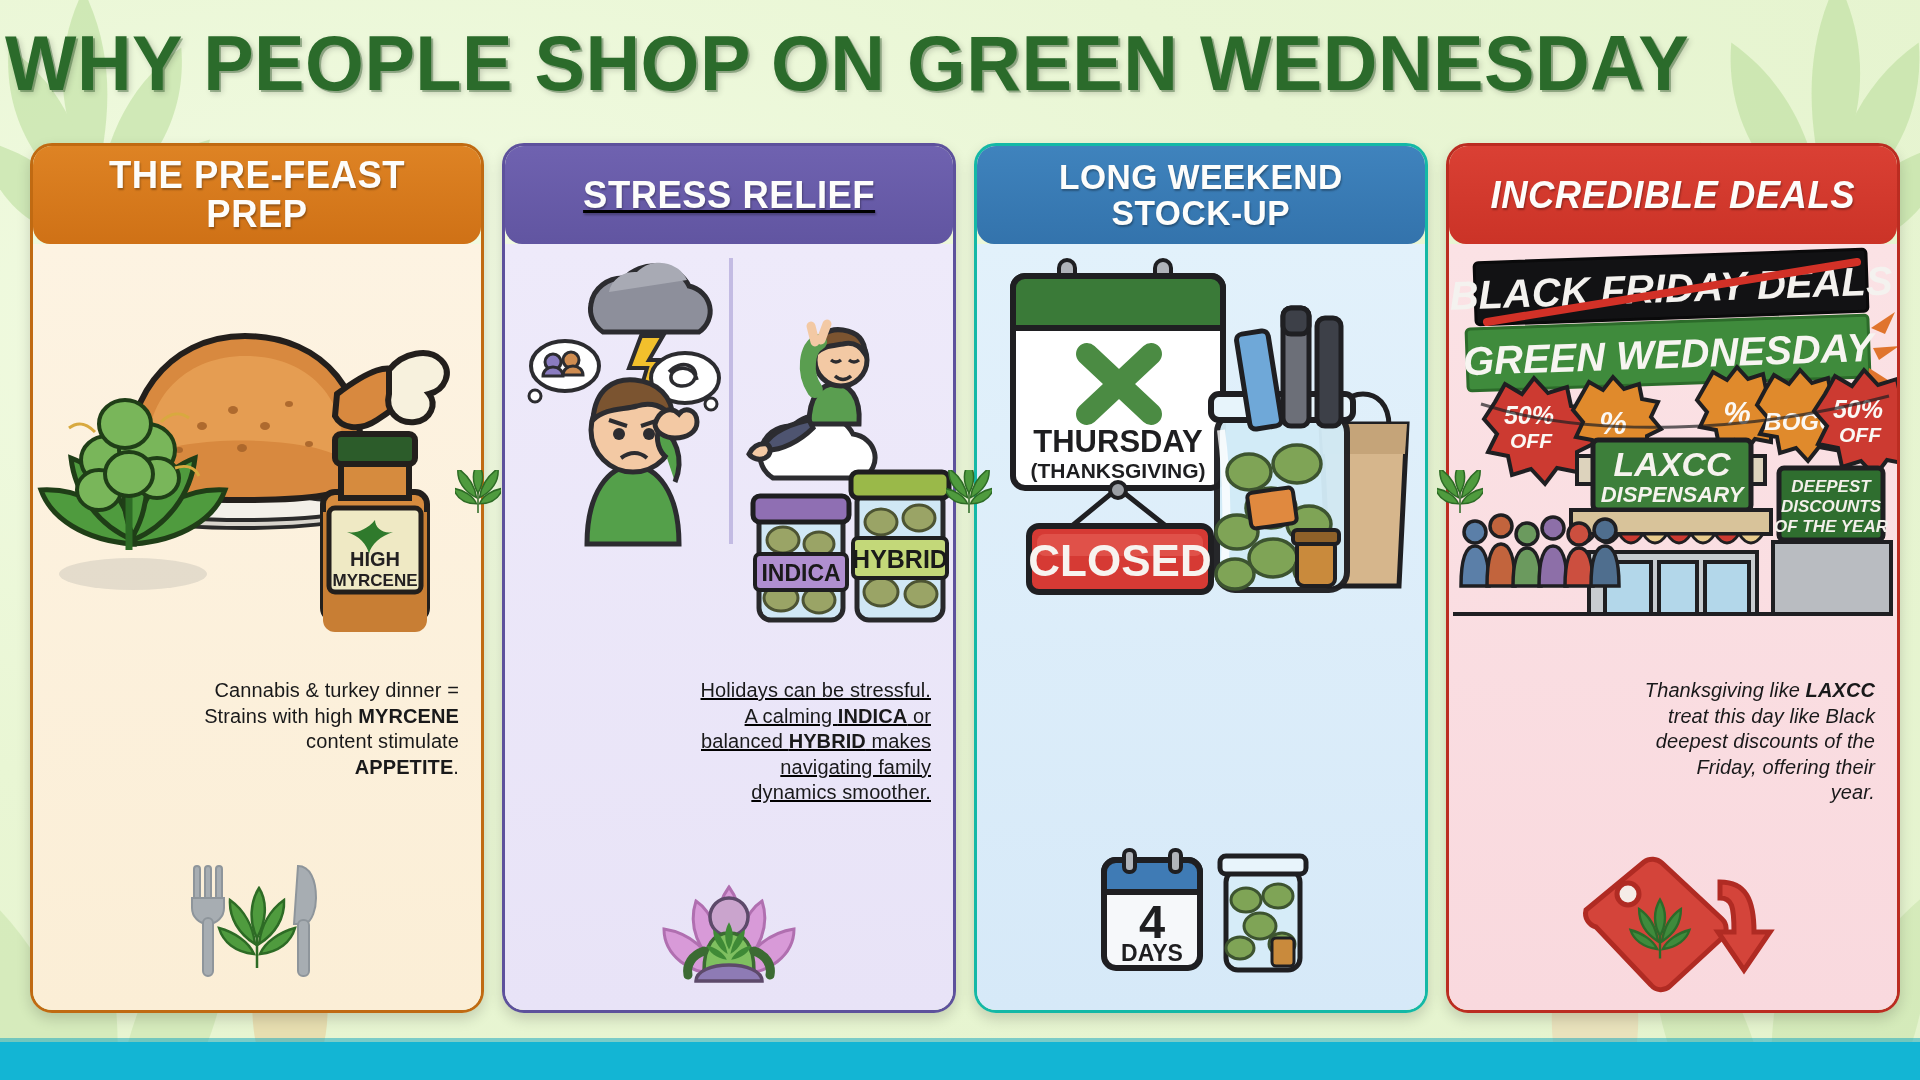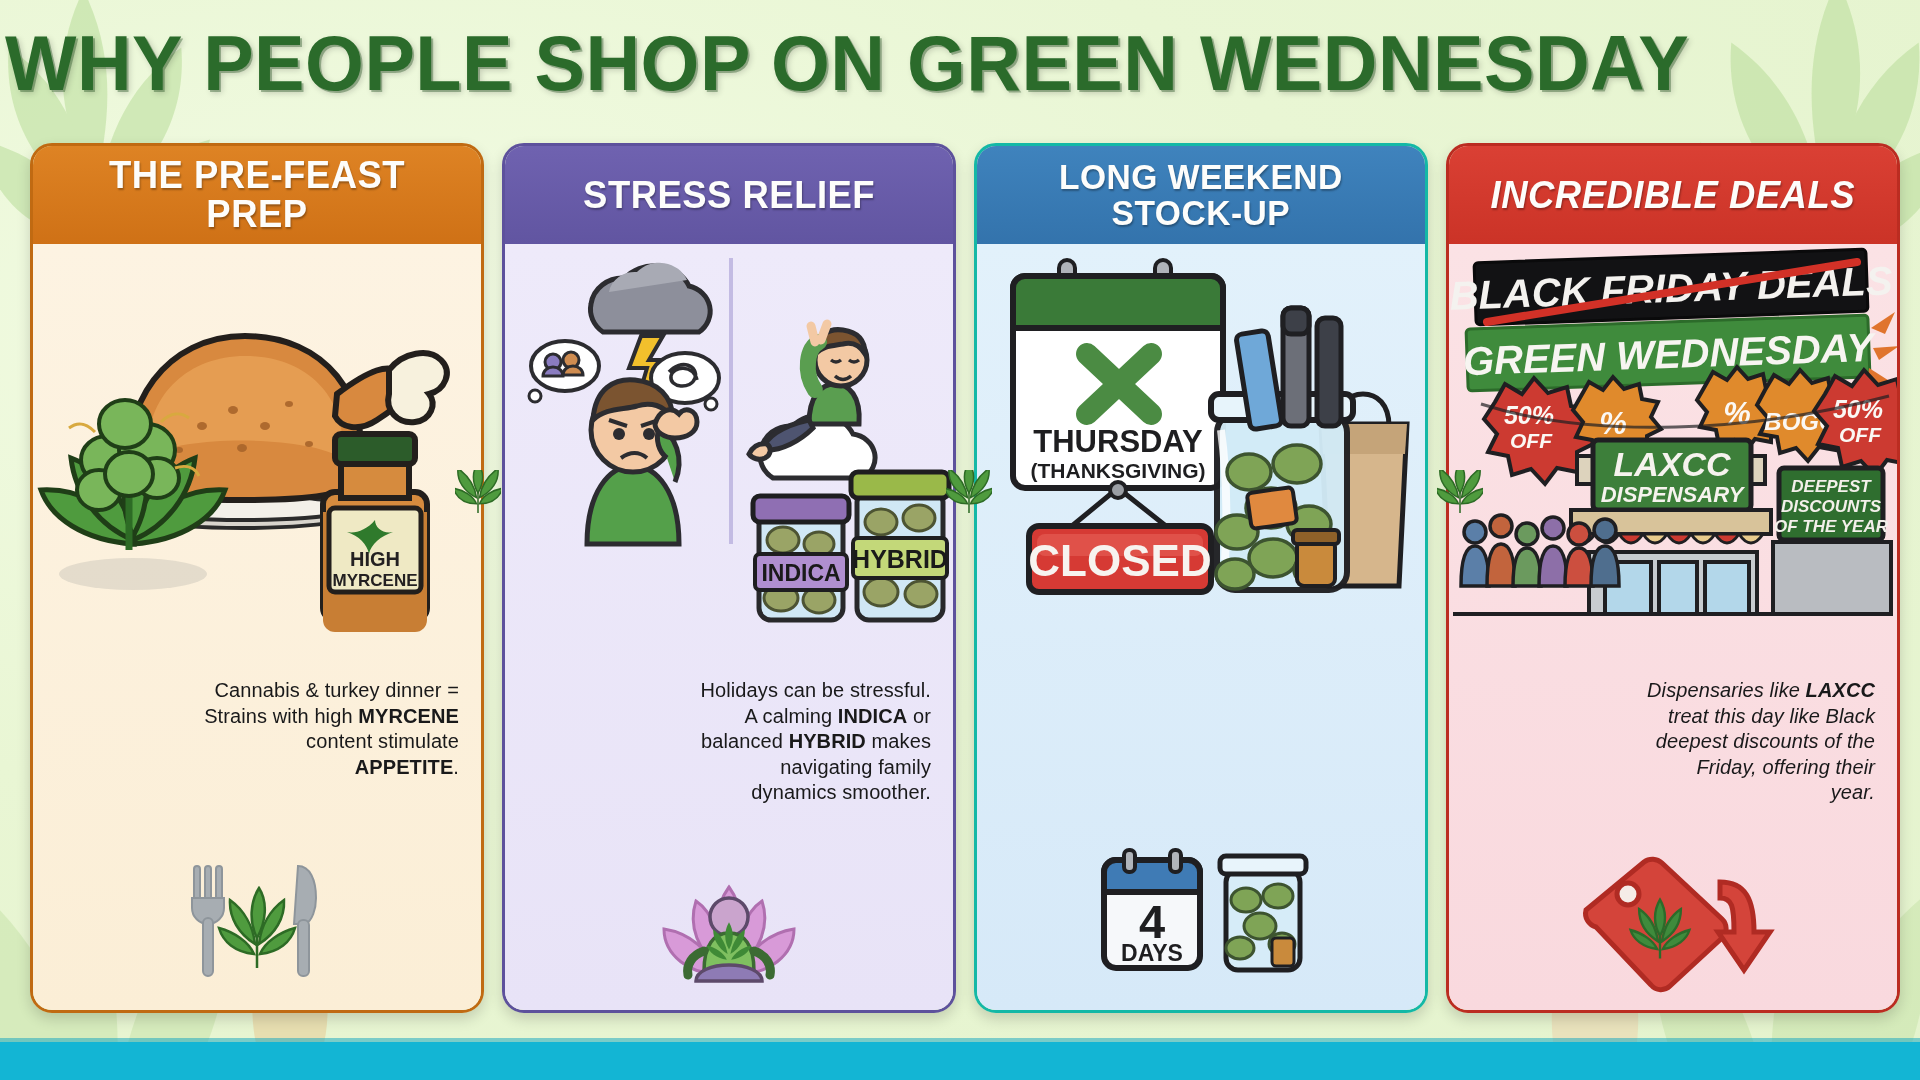--- a/index.html
+++ b/index.html
@@ -48,21 +48,21 @@
     position: relative;
     flex: 1 1 0;
     border-radius: 22px;
     overflow: hidden;
     box-shadow: 0 6px 14px rgba(0,0,0,.16);
     display: flex; flex-direction: column;
   }
   .card-head {
     height: 98px; flex: 0 0 98px;
     display: flex; align-items: center; justify-content: center;
-    text-align: center; padding: 0 14px;
+    text-align: center; padding: 0 14px; border-radius: 17px;
   }
   .card-head-text {
     font-family: "Liberation Sans Narrow", "Liberation Sans", sans-serif;
     font-size: 38px; font-weight: bold; color: #fdfdfb;
     letter-spacing: .5px; line-height: 1.02;
     text-shadow: 1px 2px 2px rgba(0,0,0,.3);
     transform: scaleX(.96);
   }
   .card-head-text.two-line { font-size: 35px; }
   .card-body {
@@ -70,21 +70,21 @@
     display: flex; flex-direction: column; align-items: center;
   }
 
   
   .c1 .card-head { background: linear-gradient(180deg,#de8324,#cf7116); }
   .c1 .card-body { background: linear-gradient(180deg,#fdf3e2 0%,#fbeed6 100%); }
   .c1 { border: 3px solid #c06a12; }
 
   .c2 .card-head { background: linear-gradient(180deg,#6f62b0,#6155a1); }
   .c2 .card-body { background: linear-gradient(180deg,#eeeafa 0%,#e8e3f7 100%); }
-  .c2 { border: 3px solid #5d519c; }
+  .c2 { border: 3px solid #5d519c; text-decoration: underline; }
 
   .c3 .card-head { background: linear-gradient(180deg,#3f83bd,#3373ac); }
   .c3 .card-body { background: linear-gradient(180deg,#e2f1fb 0%,#d6e9f8 100%); }
   .c3 { border: 3px solid #14b8a6; }
 
   .c4 .card-head { background: linear-gradient(180deg,#da4034,#cb3327); }
   .c4 .card-body { background: linear-gradient(180deg,#fbe2e5 0%,#f9d9de 100%); }
   .c4 { border: 3px solid #bb2c21; font-style: italic; }
 
   
@@ -616,21 +616,21 @@
             <g fill="#4f6e8e">
                 <circle cx="152" cy="286" r="11"></circle>
                 <path d="M138 342 C138 312 144 302 152 302 C160 302 166 312 166 342Z"></path>
               </g>
           </g>
           <line x1="0" y1="370" x2="440" y2="370" stroke="#1f1f22" stroke-width="4"></line>
         </svg>
       </div>
 
       <div class="para">
-        <div class="nowrap"><span>Dispensaries like </span><b>LAXCC</b></div>
+        <div class="nowrap"><span>Thanksgiving like </span><b>LAXCC</b></div>
         <div>treat this day like Black</div>
         <div>deepest discounts of the</div>
         <div>Friday, offering their</div>
         <div>year.</div>
       </div>
 
       <div class="foot-icons">
         <svg width="210" height="150" viewBox="0 0 210 150">
           <g>
             <path d="M18 62 L76 14 a14 14 0 0 1 18 1 l60 56 a13 13 0 0 1 0 19 l-52 48 a13 13 0 0 1 -19 -1 l-55 -58 a14 14 0 0 1 -10 -17Z" fill="#d4443a" stroke="#b02b23" stroke-width="5"></path>

